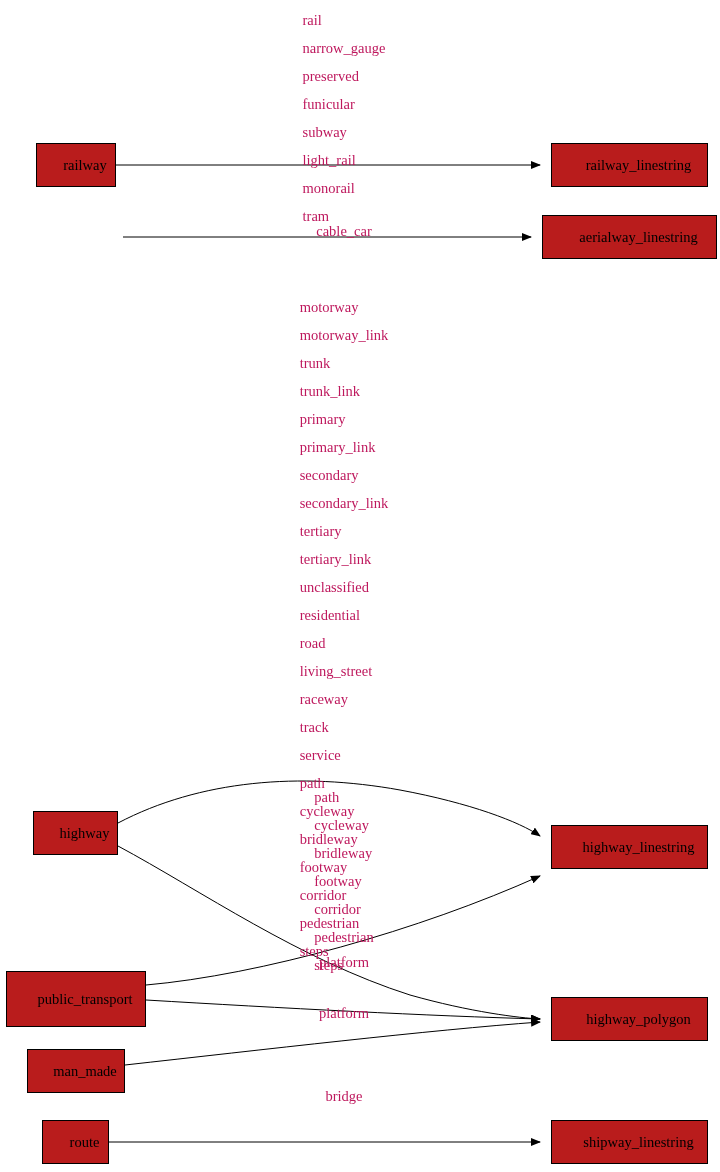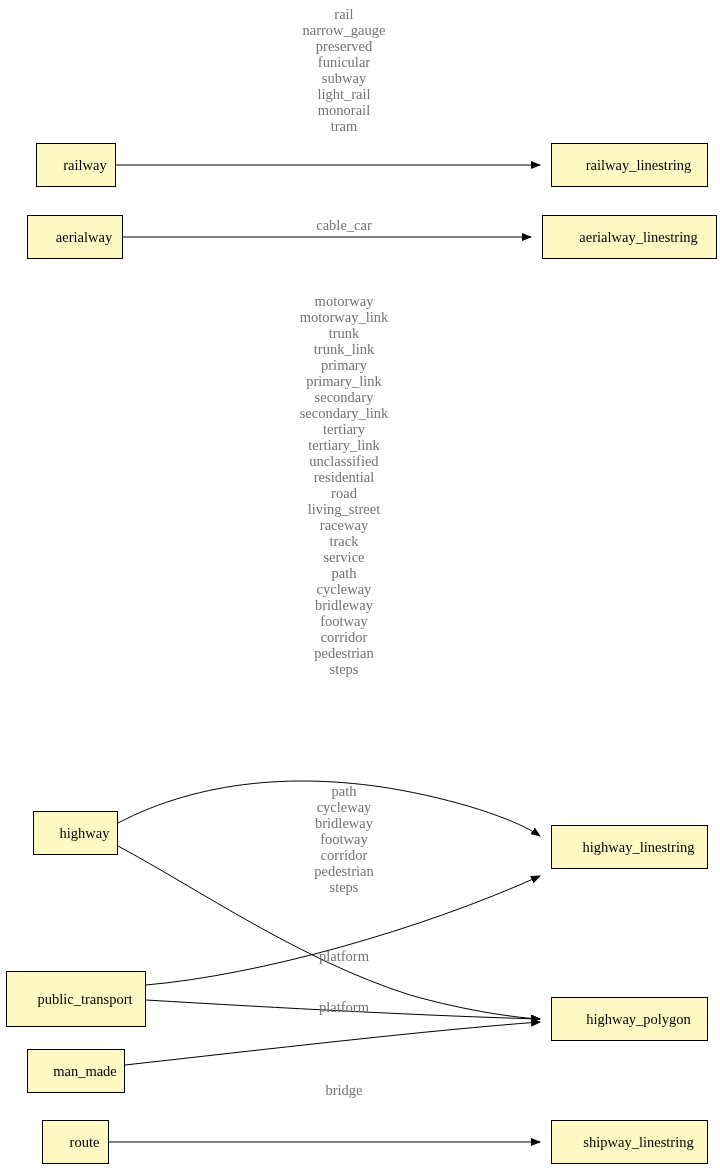--- a/index.html
+++ b/index.html
@@ -20,36 +20,36 @@
     left: 0;
     top: 0;
     width: 720px;
     height: 1172px;
     pointer-events: none;
   }
   .node {
     position: absolute;
     box-sizing: border-box;
     border: 1px solid #000000;
-    background: #fef9c3;
+    background: #b91c1c;
     color: #000000;
     font-size: 14.5px;
     line-height: 1;
     display: flex;
     align-items: center;
     justify-content: center;
     white-space: nowrap;
     padding-left: 18px;
   }
   .edge-label {
     position: absolute;
-    color: #737373;
+    color: #be185d;
     font-size: 14.5px;
-    line-height: 16px;
-    text-align: center;
+    line-height: 28px;
+    text-align: left;
     white-space: pre;
     transform: translateX(-50%);
   }
 </style>
 </head>
 <body>
 
 <div id="canvas">
 
   <svg class="edges" viewBox="0 0 720 1172">
@@ -93,23 +93,20 @@
   </svg>
 
   <div class="node" style="left:36px; top:143px; width:80px; height:44px;">
     <span>railway</span>
   </div>
 
   <div class="node" style="left:551px; top:143px; width:157px; height:44px;">
     <span>railway_linestring</span>
   </div>
 
-  <div class="node" style="left:27px; top:215px; width:96px; height:44px;">
-    <span>aerialway</span>
-  </div>
 
   <div class="node" style="left:542px; top:215px; width:175px; height:44px;">
     <span>aerialway_linestring</span>
   </div>
 
   <div class="node" style="left:33px; top:811px; width:85px; height:44px;align-items:center;">
     <span>highway</span>
   </div>
 
   <div class="node" style="left:551px; top:825px; width:157px; height:44px;">

